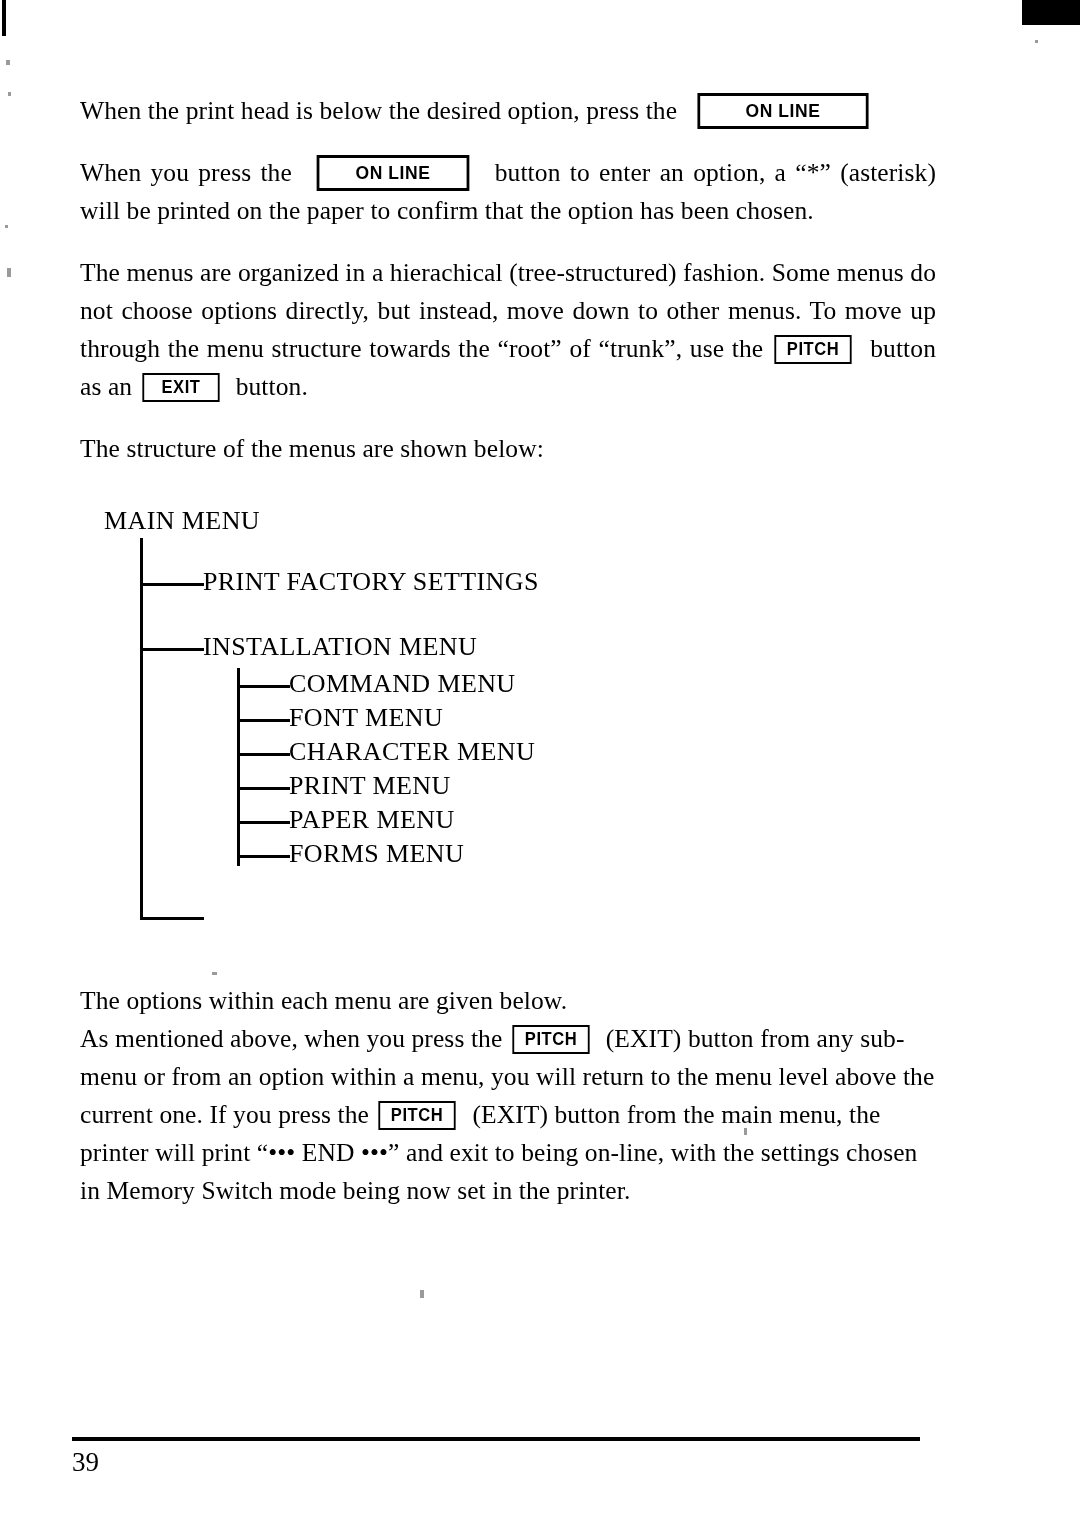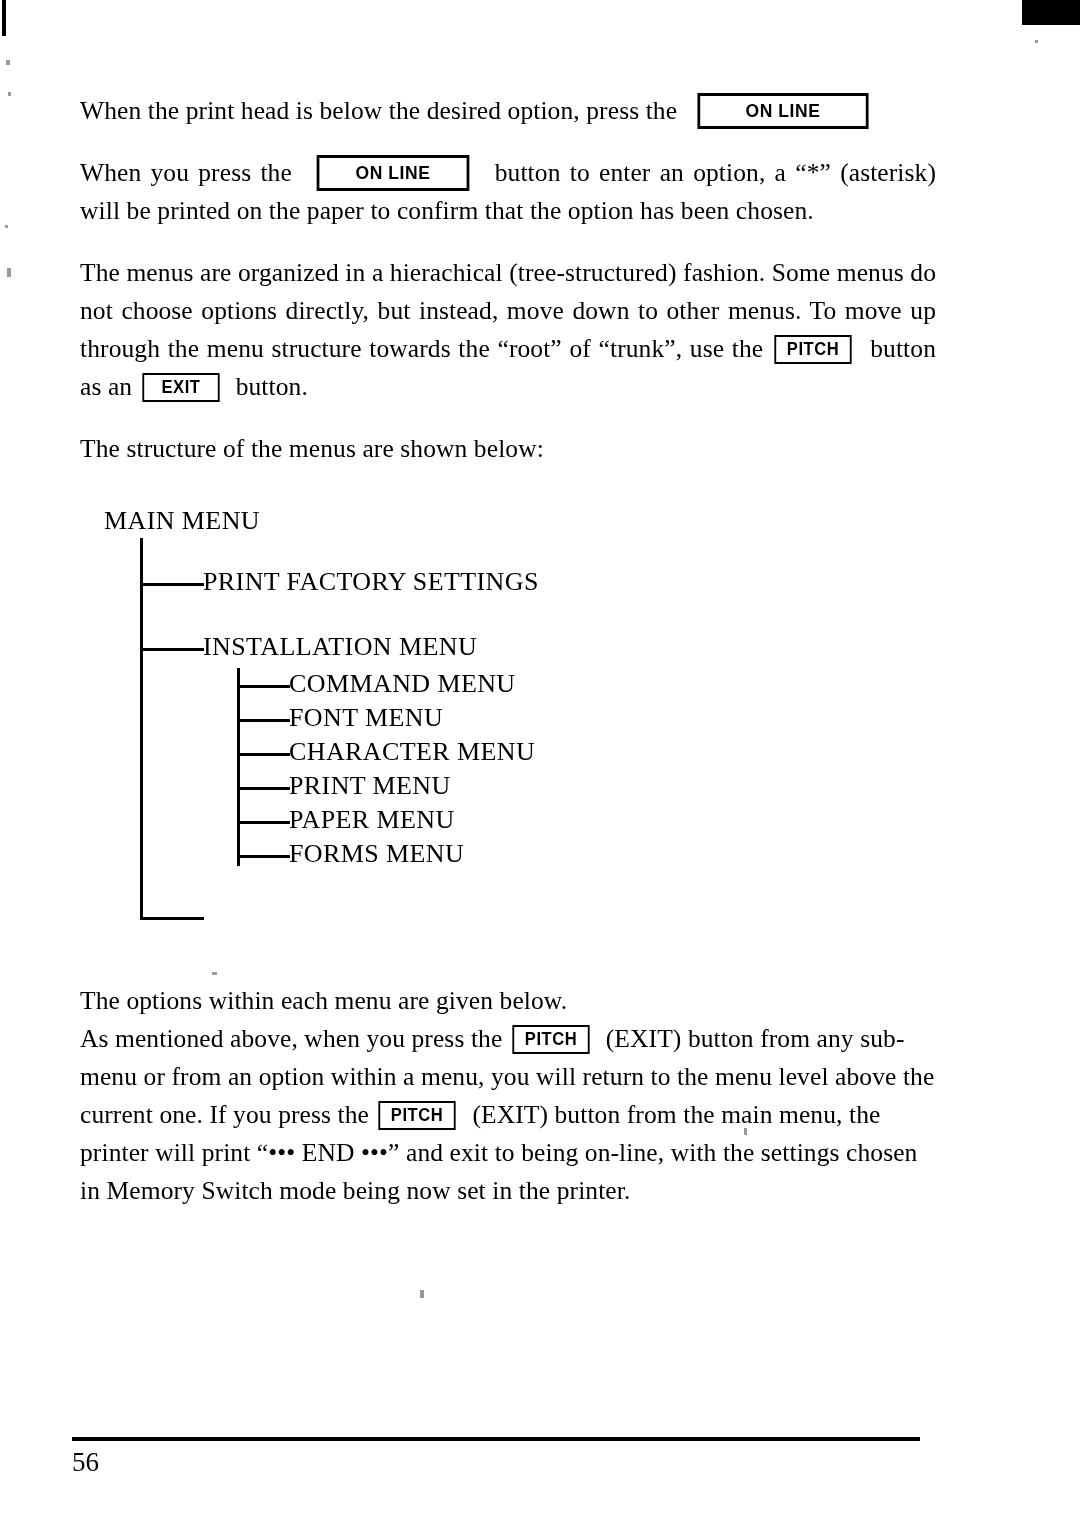--- a/index.html
+++ b/index.html
@@ -216,15 +216,15 @@
 
     <div class="hline" style="left:36px; top:421px; width:64px;"></div>
   </div>
 
   <div class="content" style="top:982px;">
     <p class="para nojust">The options within each menu are given below.</p>
     <p class="para"><span>As mentioned above, when you press the</span>&nbsp;<span class="key key-pitch">PITCH</span>&nbsp;&nbsp;<span>(EXIT) button from any sub-menu or from an option within a menu, you will return to the menu level above the current one. If you press the</span>&nbsp;<span class="key key-pitch">PITCH</span>&nbsp;&nbsp;<span>(EXIT) button from the main menu, the printer will print “••• END •••” and exit to being on-line, with the settings chosen in Memory Switch mode being now set in the printer.</span></p>
   </div>
 
   <div class="footer-rule"></div>
-  <div class="page-number">56</div>
+  <div class="page-number">39</div>
 
 </div>
 
 </body></html>

